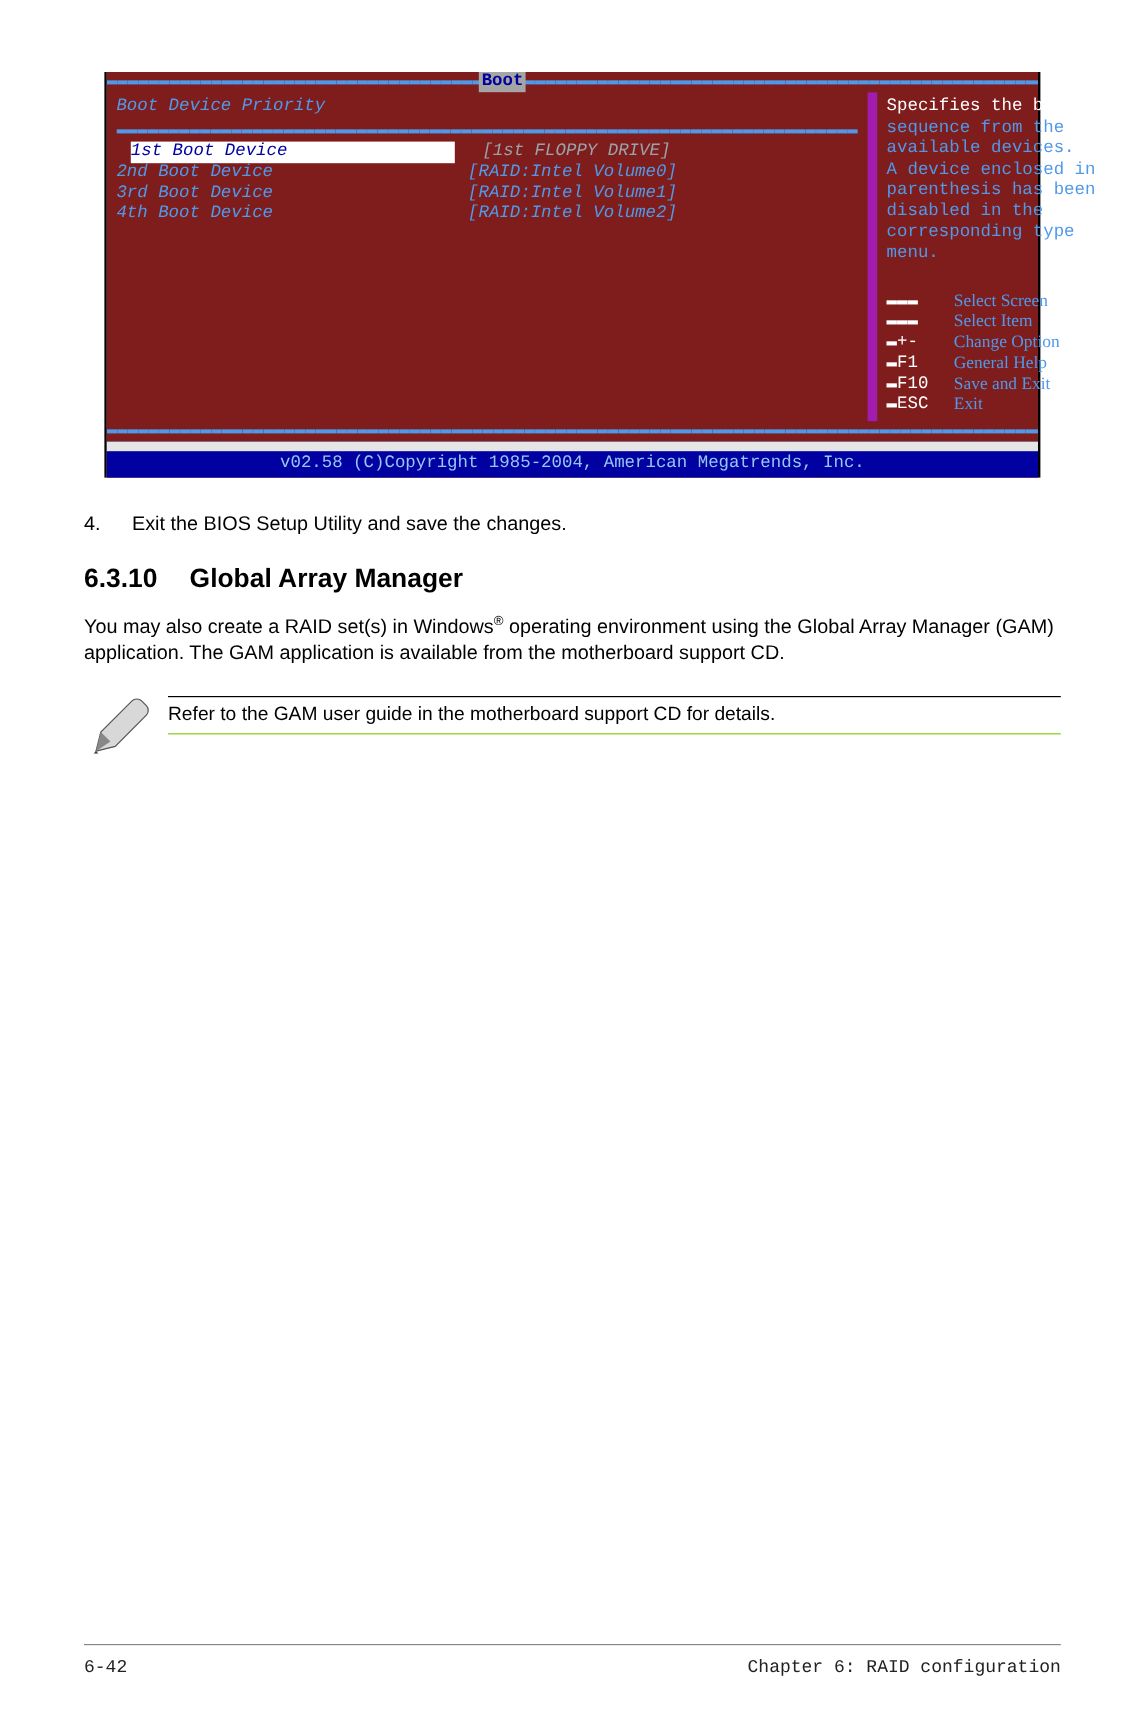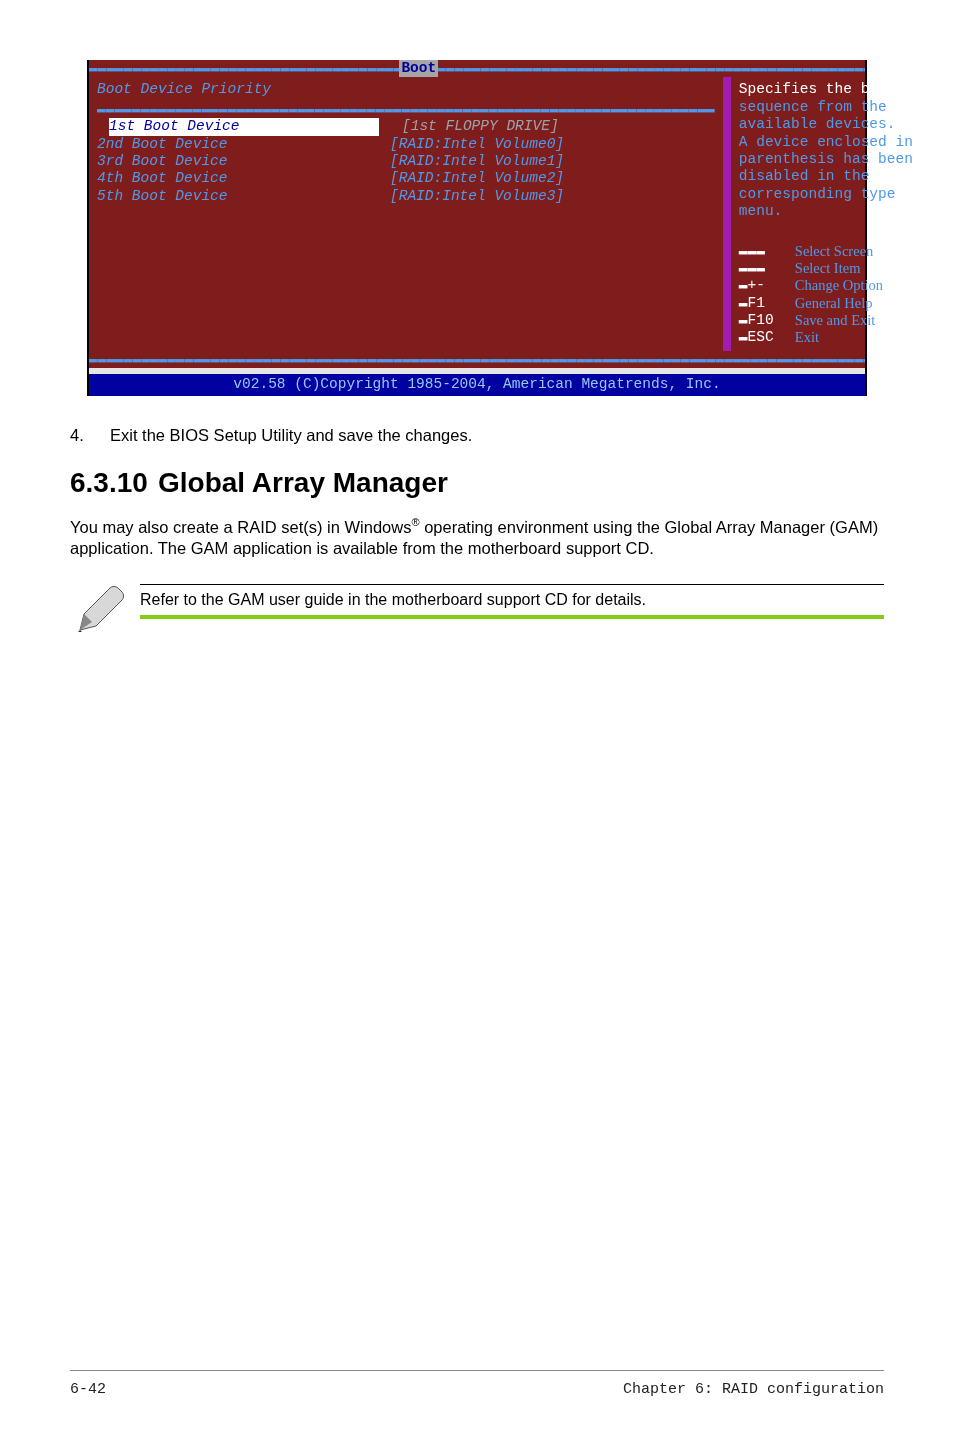--- a/index.html
+++ b/index.html
@@ -66,37 +66,37 @@
   .sel .bl-val { color: #9ba3aa; }
   .help-line { color: #5099e8; white-space: pre; }
   .keys-block { margin-top: 22px; }
   .key-row { display:flex; color:#5099e8; }
   .key-key { flex:0 0 56px; white-space:pre; color:#ffffff; }
   .key-desc{ flex:1; white-space:pre;font-family:Liberation Serif, serif; }
   .bios-footer {
     background: #0101a2;
     color: #97c6f4;
     text-align: center;
-    border-top: 6px solid #e5e5e5;
+    border-top: 8px solid #e5e5e5;
     padding: 2px 0;
   }
   .border-edge {
     color:#5099e8;
     position:relative;
   }
 
   .step-line {
     display:flex;
     margin: 0 0 22px 0;
     font-size: 16.5px;
   }
   .step-num { flex:0 0 40px; }
 
   .section-heading {
-    font-size: 28px;
+    font-size: 22px;
     font-weight: bold;
     margin: 19px 0 16px 0;
   }
   .sec-num { display:inline-block; width:88px; }
   .body-text {
     font-size: 16.5px;
     line-height: 1.35;
     margin-bottom: 24px;
   }
   sup { font-size: 11px; }
@@ -104,21 +104,21 @@
   .note-block {
     display:flex;
     align-items:flex-start;
     gap:14px;
   }
   .note-icon { flex:0 0 56px; }
   .note-lines {
     flex:1;
   }
   .note-lines .line { border-top:1px solid #000; padding:6px 0; font-size:16px; }
-  .note-lines .line:last-child { border-bottom:4px solid #84cc16; }
+  .note-lines .line:last-child { border-bottom:1px solid #84cc16; }
 
   .footer-row {
     position:absolute;
     left:70px; right:70px; bottom:40px;
     border-top:1px solid #888;
     padding-top:10px;
     font-size:15px;
     display:flex;
     justify-content:space-between;
     color:#222;
@@ -147,24 +147,20 @@
             <div class="bl-label" style="color:#5099e8">2nd Boot Device</div>
             <div class="bl-val">[RAID:Intel Volume0]</div>
           </div>
           <div class="bios-row">
             <div class="bl-label" style="color:#5099e8">3rd Boot Device</div>
             <div class="bl-val">[RAID:Intel Volume1]</div>
           </div>
           <div class="bios-row">
             <div class="bl-label" style="color:#5099e8">4th Boot Device</div>
             <div class="bl-val">[RAID:Intel Volume2]</div>
-          </div>
-          <div class="bios-row">
-            <div class="bl-label" style="color:#5099e8">5th Boot Device</div>
-            <div class="bl-val">[RAID:Intel Volume3]</div>
           </div>
         </div>
 
         <div class="bios-right">
           <div class="help-line" style="color:#ffffff">Specifies the boot</div>
           <div class="help-line">sequence from the</div>
           <div class="help-line">available devices.</div>
           <div class="help-line"></div>
           <div class="help-line">A device enclosed in</div>
           <div class="help-line">parenthesis has been</div>

